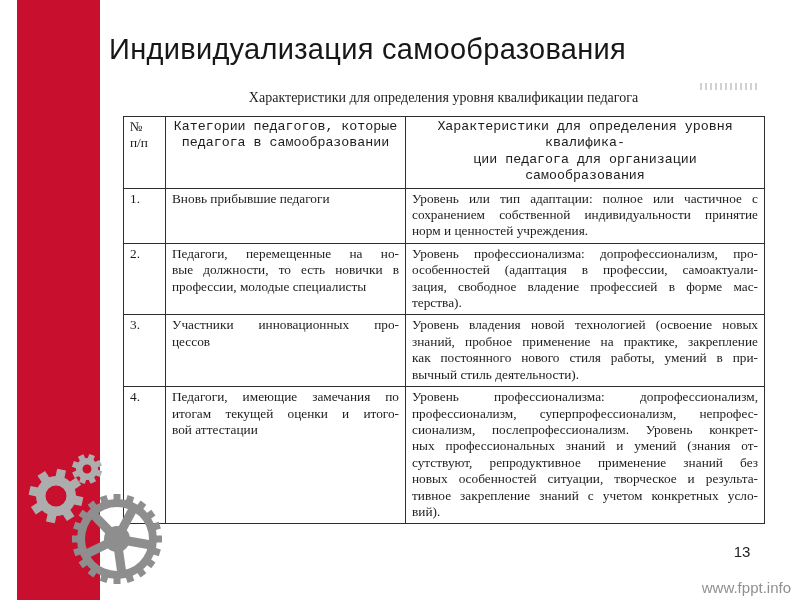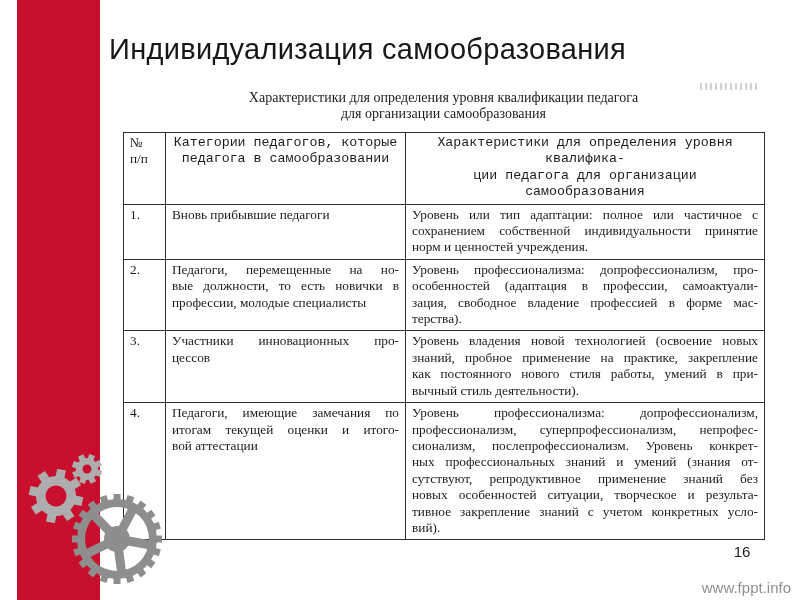--- a/index.html
+++ b/index.html
@@ -33,21 +33,20 @@
 
 <div class="slide">
   <div class="red-bar"></div>
 
   <h1 class="slide-title" style="margin:0;font-weight:normal;">Индивидуализация самообразования</h1>
 
   <div class="cropped-artifact"></div>
 
   <div class="doc">
     <div class="caption">Характеристики для определения уровня квалификации педагога</div>
-    <div class="caption">для организации самообразования</div>
 
     <table class="qtable">
       <colgroup>
         <col class="c1">
           <col class="c2">
           <col class="c3">
       </colgroup>
       <thead>
           <tr>
             <th>
@@ -191,15 +190,15 @@
       <g stroke="#8E8E8E" stroke-width="9" stroke-linecap="round">
         <line x1="0" y1="0" x2="32.5" y2="5.7"></line>
         <line x1="0" y1="0" x2="4.6" y2="32.7"></line>
         <line x1="0" y1="0" x2="-29.7" y2="14.5"></line>
         <line x1="0" y1="0" x2="-22.9" y2="-23.7"></line>
         <line x1="0" y1="0" x2="15.5" y2="-29.1"></line>
       </g>
     </g>
   </svg>
 
-  <div class="page-number">16</div>
+  <div class="page-number">13</div>
   <div class="watermark">www.fppt.info</div>
 </div>
 
 </body></html>

